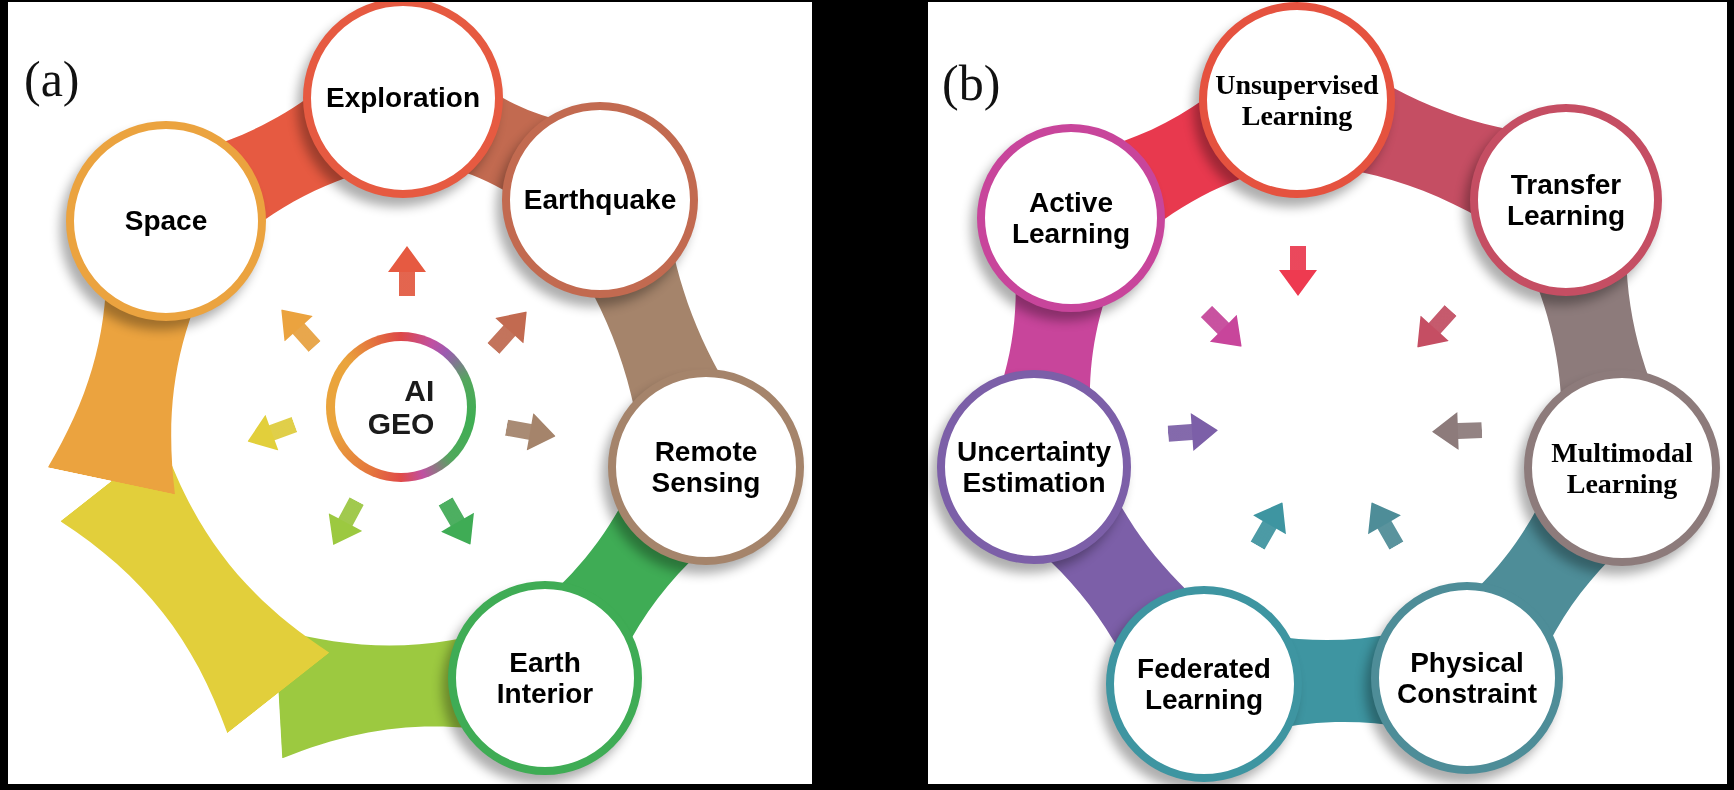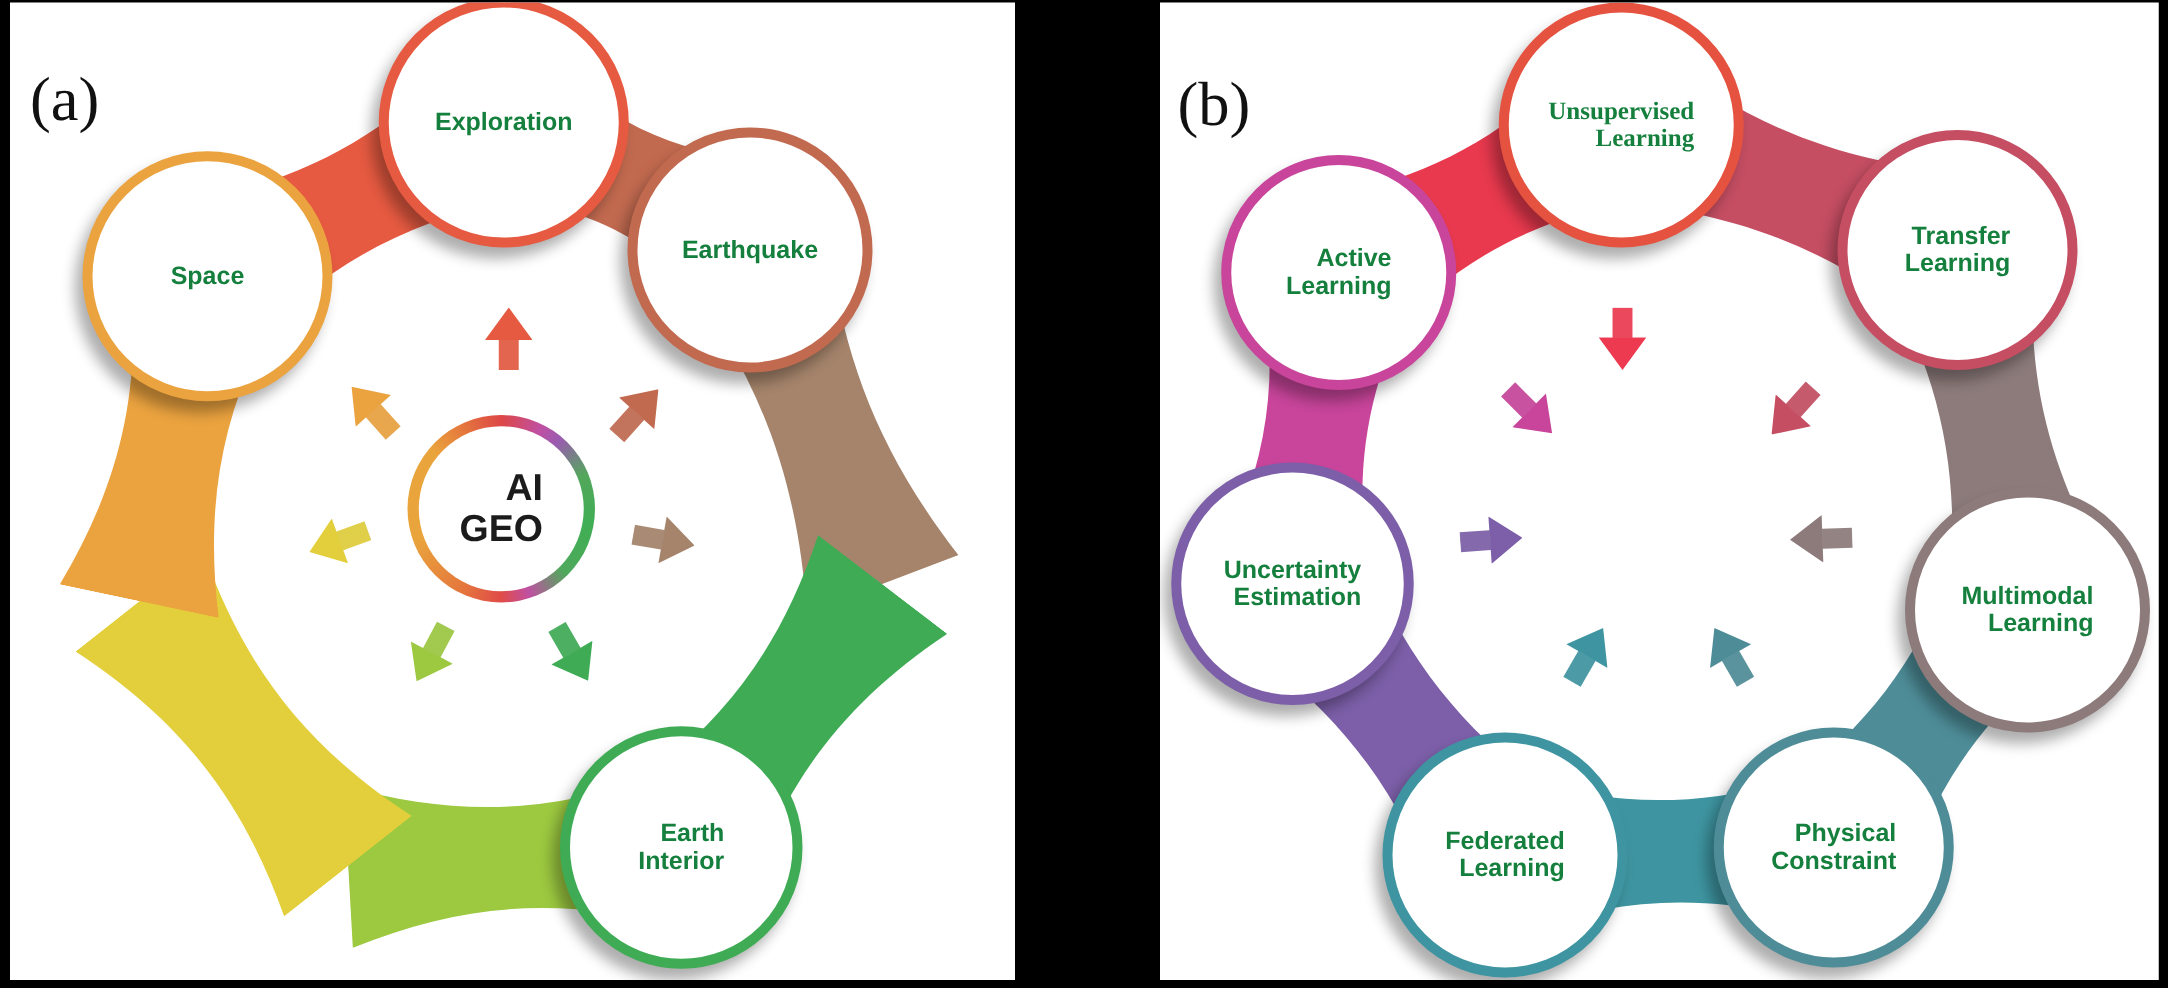--- a/index.html
+++ b/index.html
@@ -17,21 +17,21 @@
     position:absolute;z-index:1;width:38px;height:50px;
     clip-path:polygon(50% 0,100% 52%,71% 52%,71% 100%,29% 100%,29% 52%,0 52%);
     filter:drop-shadow(2px 3px 2px rgba(0,0,0,.22));
   }
   .node{
     position:absolute;z-index:2;background:#fff;border-radius:50%;
     display:flex;align-items:center;justify-content:center;text-align:center;
     box-sizing:border-box;border:8px solid #999;
     box-shadow:-6px 9px 11px rgba(0,0,0,.32);
   }
-  .node-label{font-weight:bold;font-size:20px;line-height:1.12;color:#15803d;text-align:right;}
+  .node-label{font-weight:bold;font-size:28px;line-height:1.12;color:#000000;}
   .node-label .line{display:block;}
   .center-ring{
     position:absolute;z-index:2;width:150px;height:150px;border-radius:50%;
     display:flex;align-items:center;justify-content:center;
     background:conic-gradient(from 0deg,
       #dd4747 0deg,#c050a2 26deg,#9a5bb0 40deg,#53a75c 68deg,#3fae53 100deg,
       #4fa95c 135deg,#c050a2 162deg,#e04b48 180deg,#e4763d 205deg,
       #eaa43c 250deg,#eaa43c 310deg,#e4763d 335deg,#dd4747 360deg);
   }
   .center-inner{
@@ -70,20 +70,26 @@
       <div class="node" style="left: 295px; top: -4px; width: 200px; height: 200px; border-color: rgb(230, 90, 65);">
         <div class="node-label">
           <span class="line">Exploration</span>
         </div>
       </div>
       <div class="node" style="left: 494px; top: 100px; width: 196px; height: 196px; border-color: rgb(194, 106, 80);">
         <div class="node-label">
           <span class="line">Earthquake</span>
         </div>
       </div>
+      <div class="node" style="left: 600px; top: 367px; width: 196px; height: 196px; border-color: rgb(165, 132, 107);">
+        <div class="node-label">
+          <span class="line">Remote</span>
+          <span class="line">Sensing</span>
+        </div>
+      </div>
       <div class="node" style="left: 440px; top: 579px; width: 194px; height: 194px; border-color: rgb(63, 172, 85);">
         <div class="node-label">
           <span class="line">Earth</span>
           <span class="line">Interior</span>
         </div>
       </div>
       <div class="center-ring" style="left: 318px; top: 330px;">
         <div class="center-inner">
           <div class="center-label">
             <span class="line">AI</span>
@@ -119,21 +125,21 @@
           <span class="line">Unsupervised</span>
           <span class="line">Learning</span>
         </div>
       </div>
       <div class="node" style="left: 542px; top: 102px; width: 192px; height: 192px; border-color: rgb(197, 78, 99);">
         <div class="node-label">
           <span class="line">Transfer</span>
           <span class="line">Learning</span>
         </div>
       </div>
-      <div class="node" style="left: 596px; top: 388px; width: 196px; height: 196px; border-color: rgb(141, 123, 123);">
+      <div class="node" style="left: 596px; top: 368px; width: 196px; height: 196px; border-color: rgb(141, 123, 123); font-family: Liberation Serif, serif;">
         <div class="node-label">
           <span class="line">Multimodal</span>
           <span class="line">Learning</span>
         </div>
       </div>
       <div class="node" style="left: 443px; top: 580px; width: 192px; height: 192px; border-color: rgb(78, 141, 152);">
         <div class="node-label">
           <span class="line">Physical</span>
           <span class="line">Constraint</span>
         </div>

